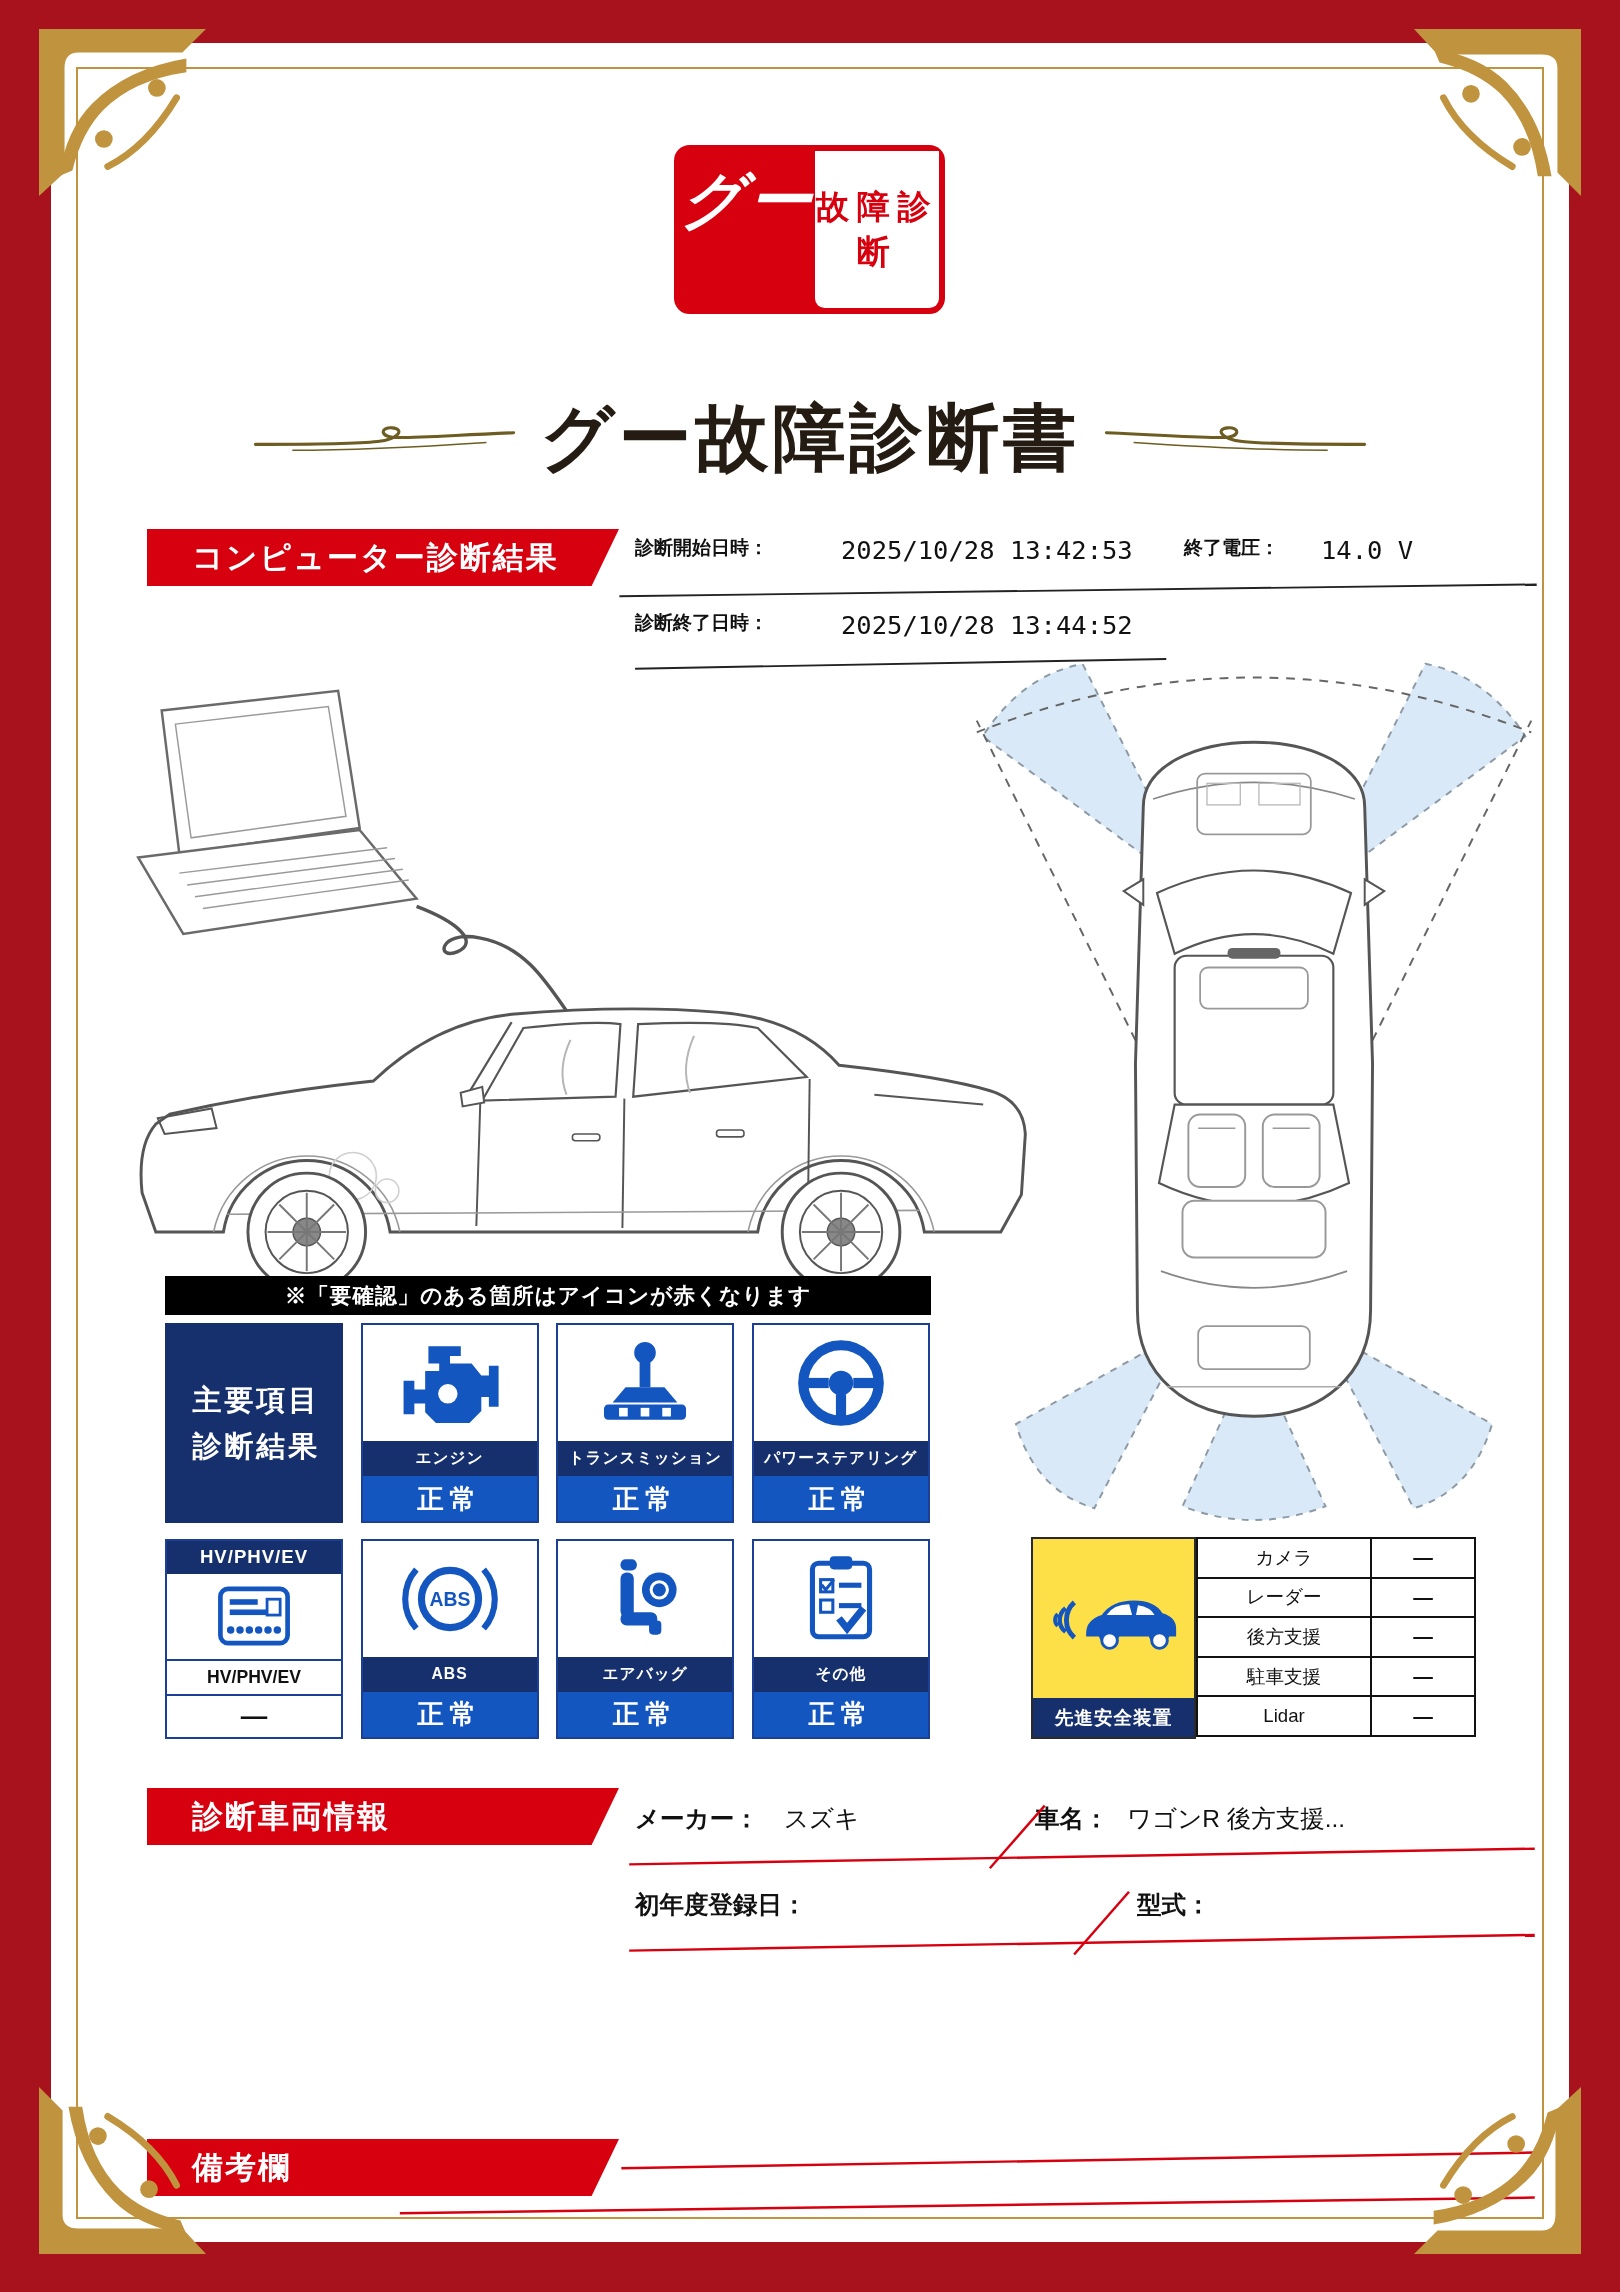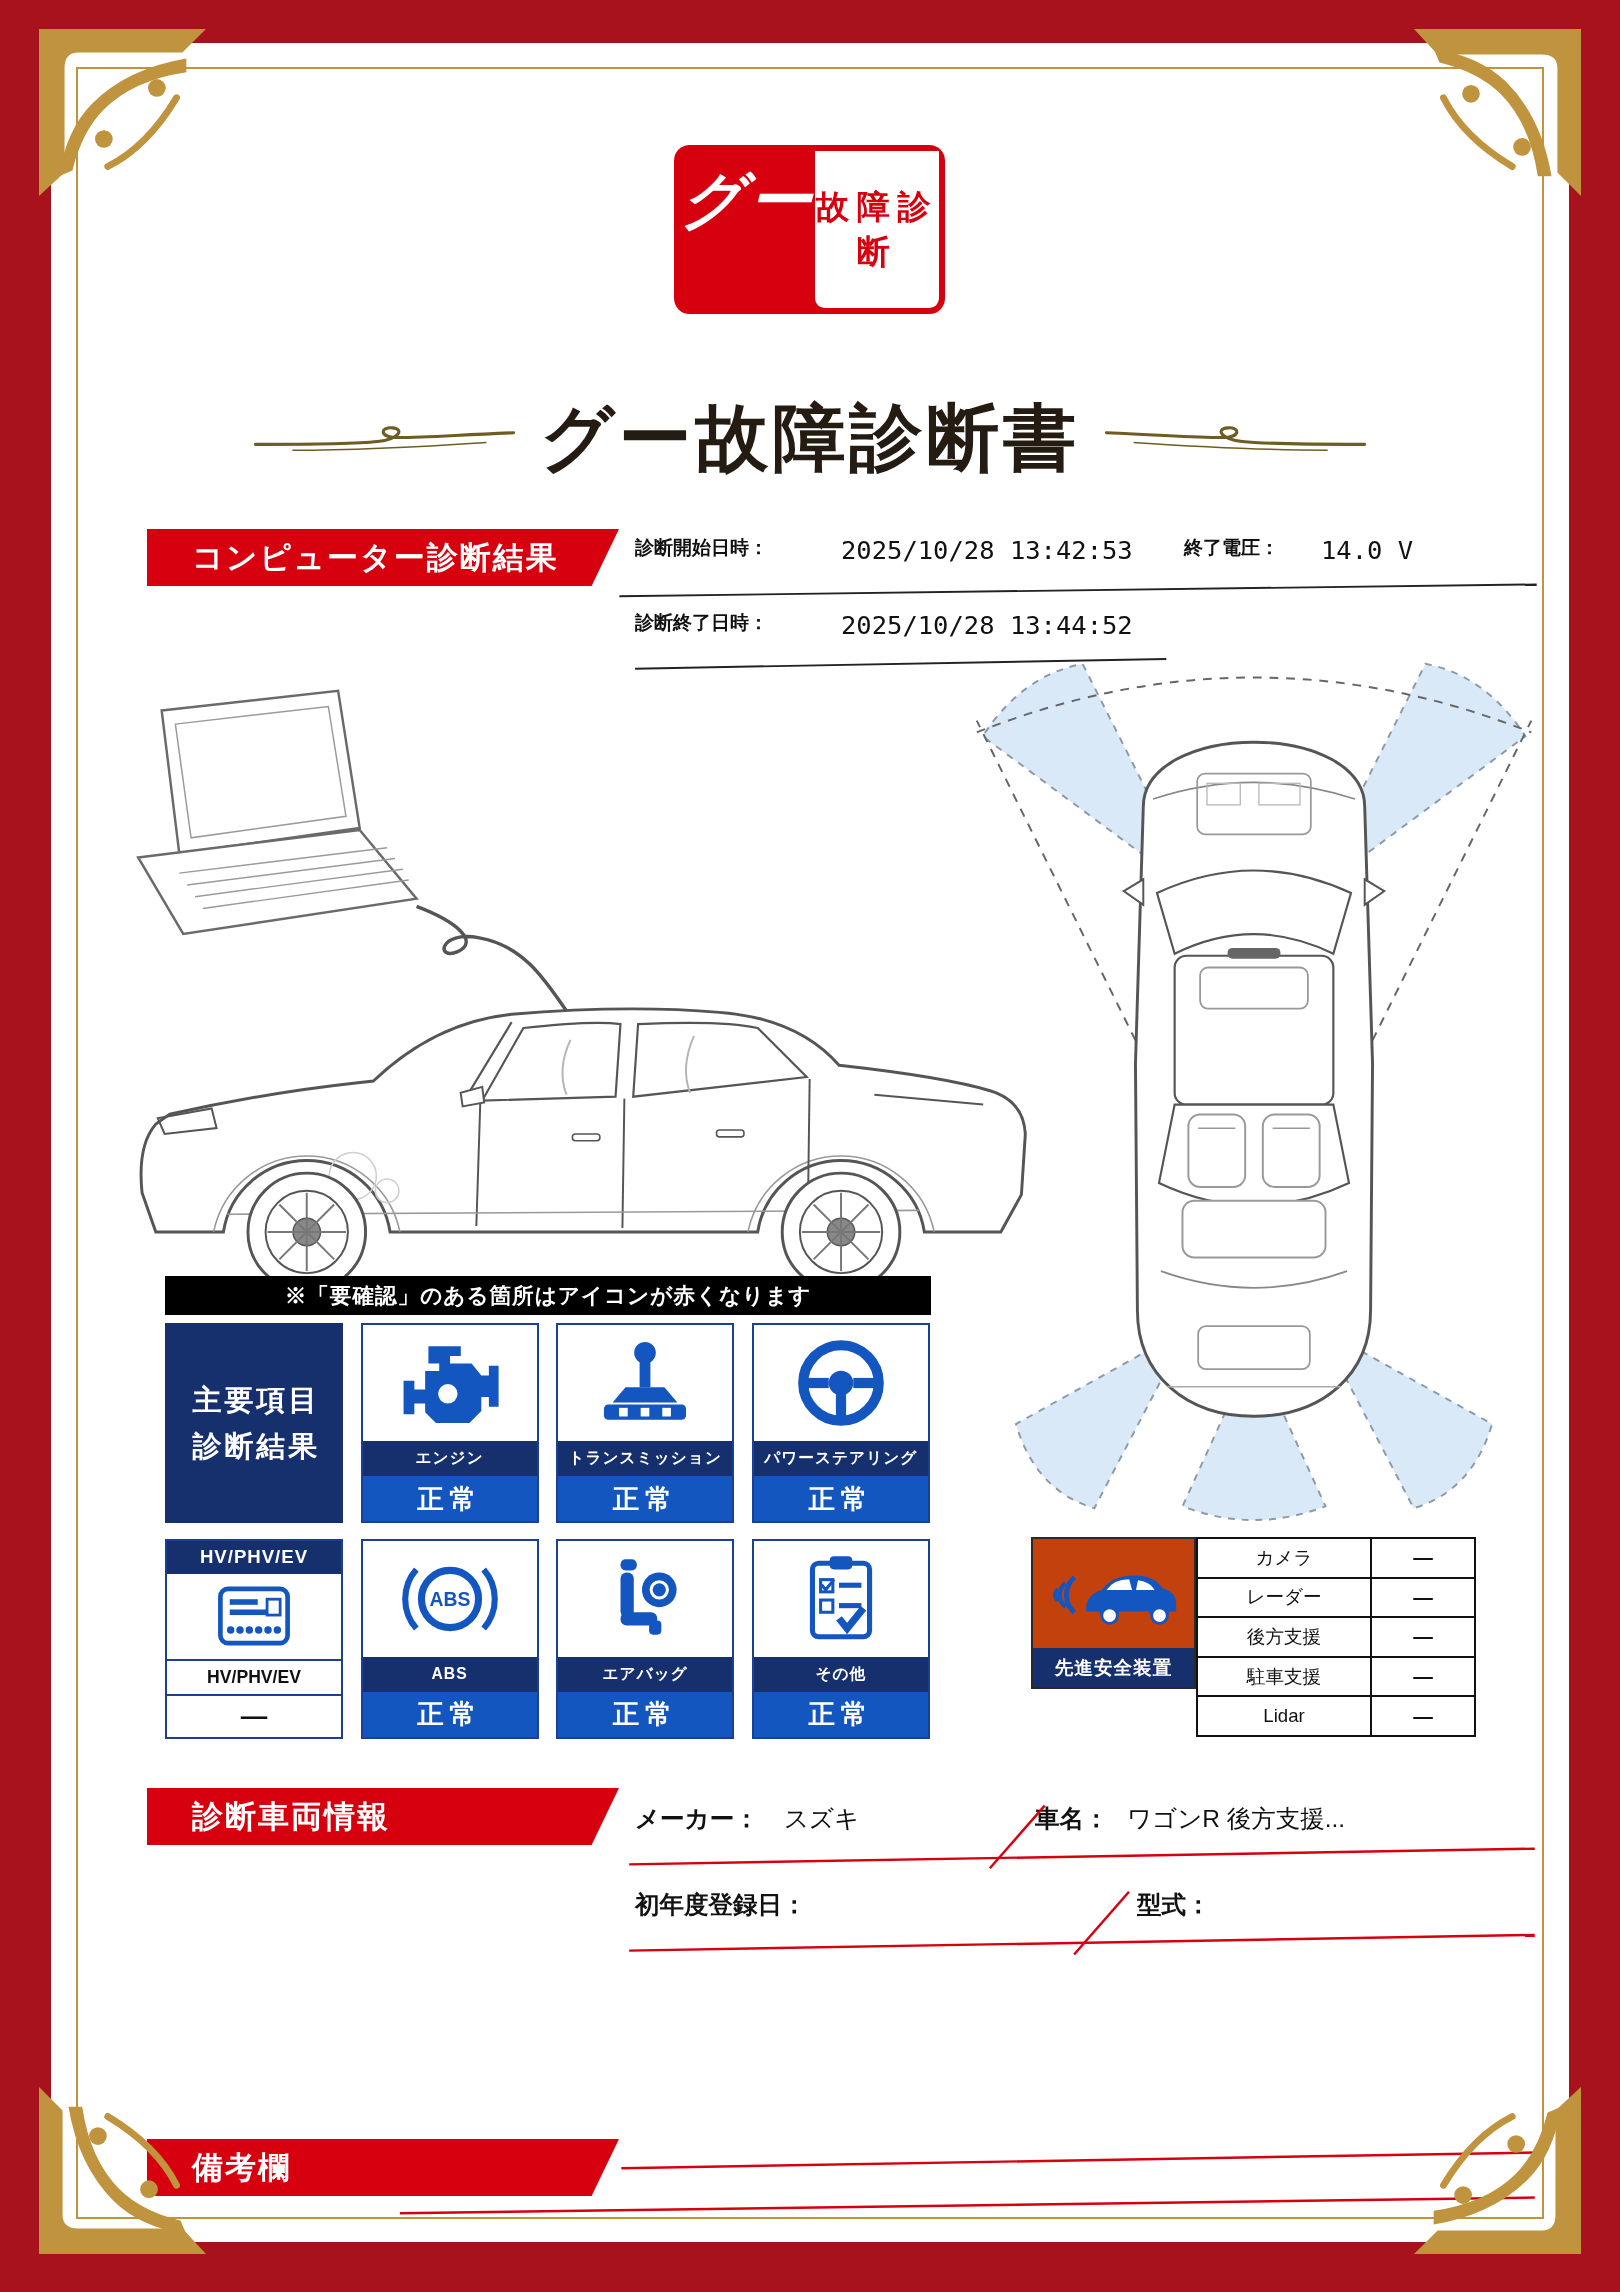--- a/index.html
+++ b/index.html
@@ -47,21 +47,21 @@
   .card .icon-area{ flex:1; display:flex; align-items:center; justify-content:center; }
   .card .name-band{ height:35px; background:var(--c-navy); color:#fff; font-size:15.7px; font-weight:bold; display:flex; align-items:center; justify-content:center; letter-spacing:1px; white-space:nowrap; }
   .card .status-band{ height:45px; background:var(--c-blue); color:#fff; font-size:26.5px; font-weight:bold; display:flex; align-items:center; justify-content:center; letter-spacing:5.9px; }
   .card.summary{ background:var(--c-navy); border-color:var(--c-navy); color:#fff; justify-content:center; padding-left:25.5px; }
   .card.summary .line{ font-size:29px; font-weight:bold; letter-spacing:2.9px; line-height:1.6; }
   .card.hv .hv-head{ height:33px; background:var(--c-navy); color:#fff; font-size:18.6px; font-weight:bold; display:flex; align-items:center; justify-content:center; letter-spacing:1px; }
   .card.hv .hv-label{ height:35px; border-top:2px solid #1c3f96; color:#111; font-size:17.6px; font-weight:bold; display:flex; align-items:center; justify-content:center; }
   .card.hv .hv-status{ height:43px; border-top:2px solid #1c3f96; color:#111; font-size:26.5px; font-weight:bold; display:flex; align-items:center; justify-content:center; }
 
   
-  .adas-card{ left:1031px; top:1537px; width:165px; height:152px; background:#c2410c; border:2px solid #2a2a2a; display:flex; flex-direction:column; }
+  .adas-card{ left:1031px; top:1537px; width:165px; height:202px; background:#fde047; border:2px solid #2a2a2a; display:flex; flex-direction:column; }
   .adas-card .icon-area{ flex:1; display:flex; align-items:center; justify-content:center; }
   .adas-card .band{ height:39px; background:var(--c-navy); color:#fff; font-size:18.6px; font-weight:bold; display:flex; align-items:center; justify-content:center; letter-spacing:1px; }
   .adas-table{ left:1196px; top:1537px; width:280px; height:200px; border:2px solid #111; background:#fff; display:flex; flex-direction:column; }
   .adas-row{ display:flex; flex:1; border-bottom:2px solid #111; }
   .adas-row:last-child{ border-bottom:none; }
   .adas-name{ width:174px; border-right:2px solid #111; display:flex; align-items:center; justify-content:center; font-size:18.6px; color:#111; }
   .adas-value{ flex:1; display:flex; align-items:center; justify-content:center; font-size:19.6px; font-weight:bold; color:#111; }
 
   .field-label{ font-size:24.5px; font-weight:bold; color:#111; white-space:nowrap; }
   .field-value{ font-size:24.5px; color:#111; white-space:nowrap; }

